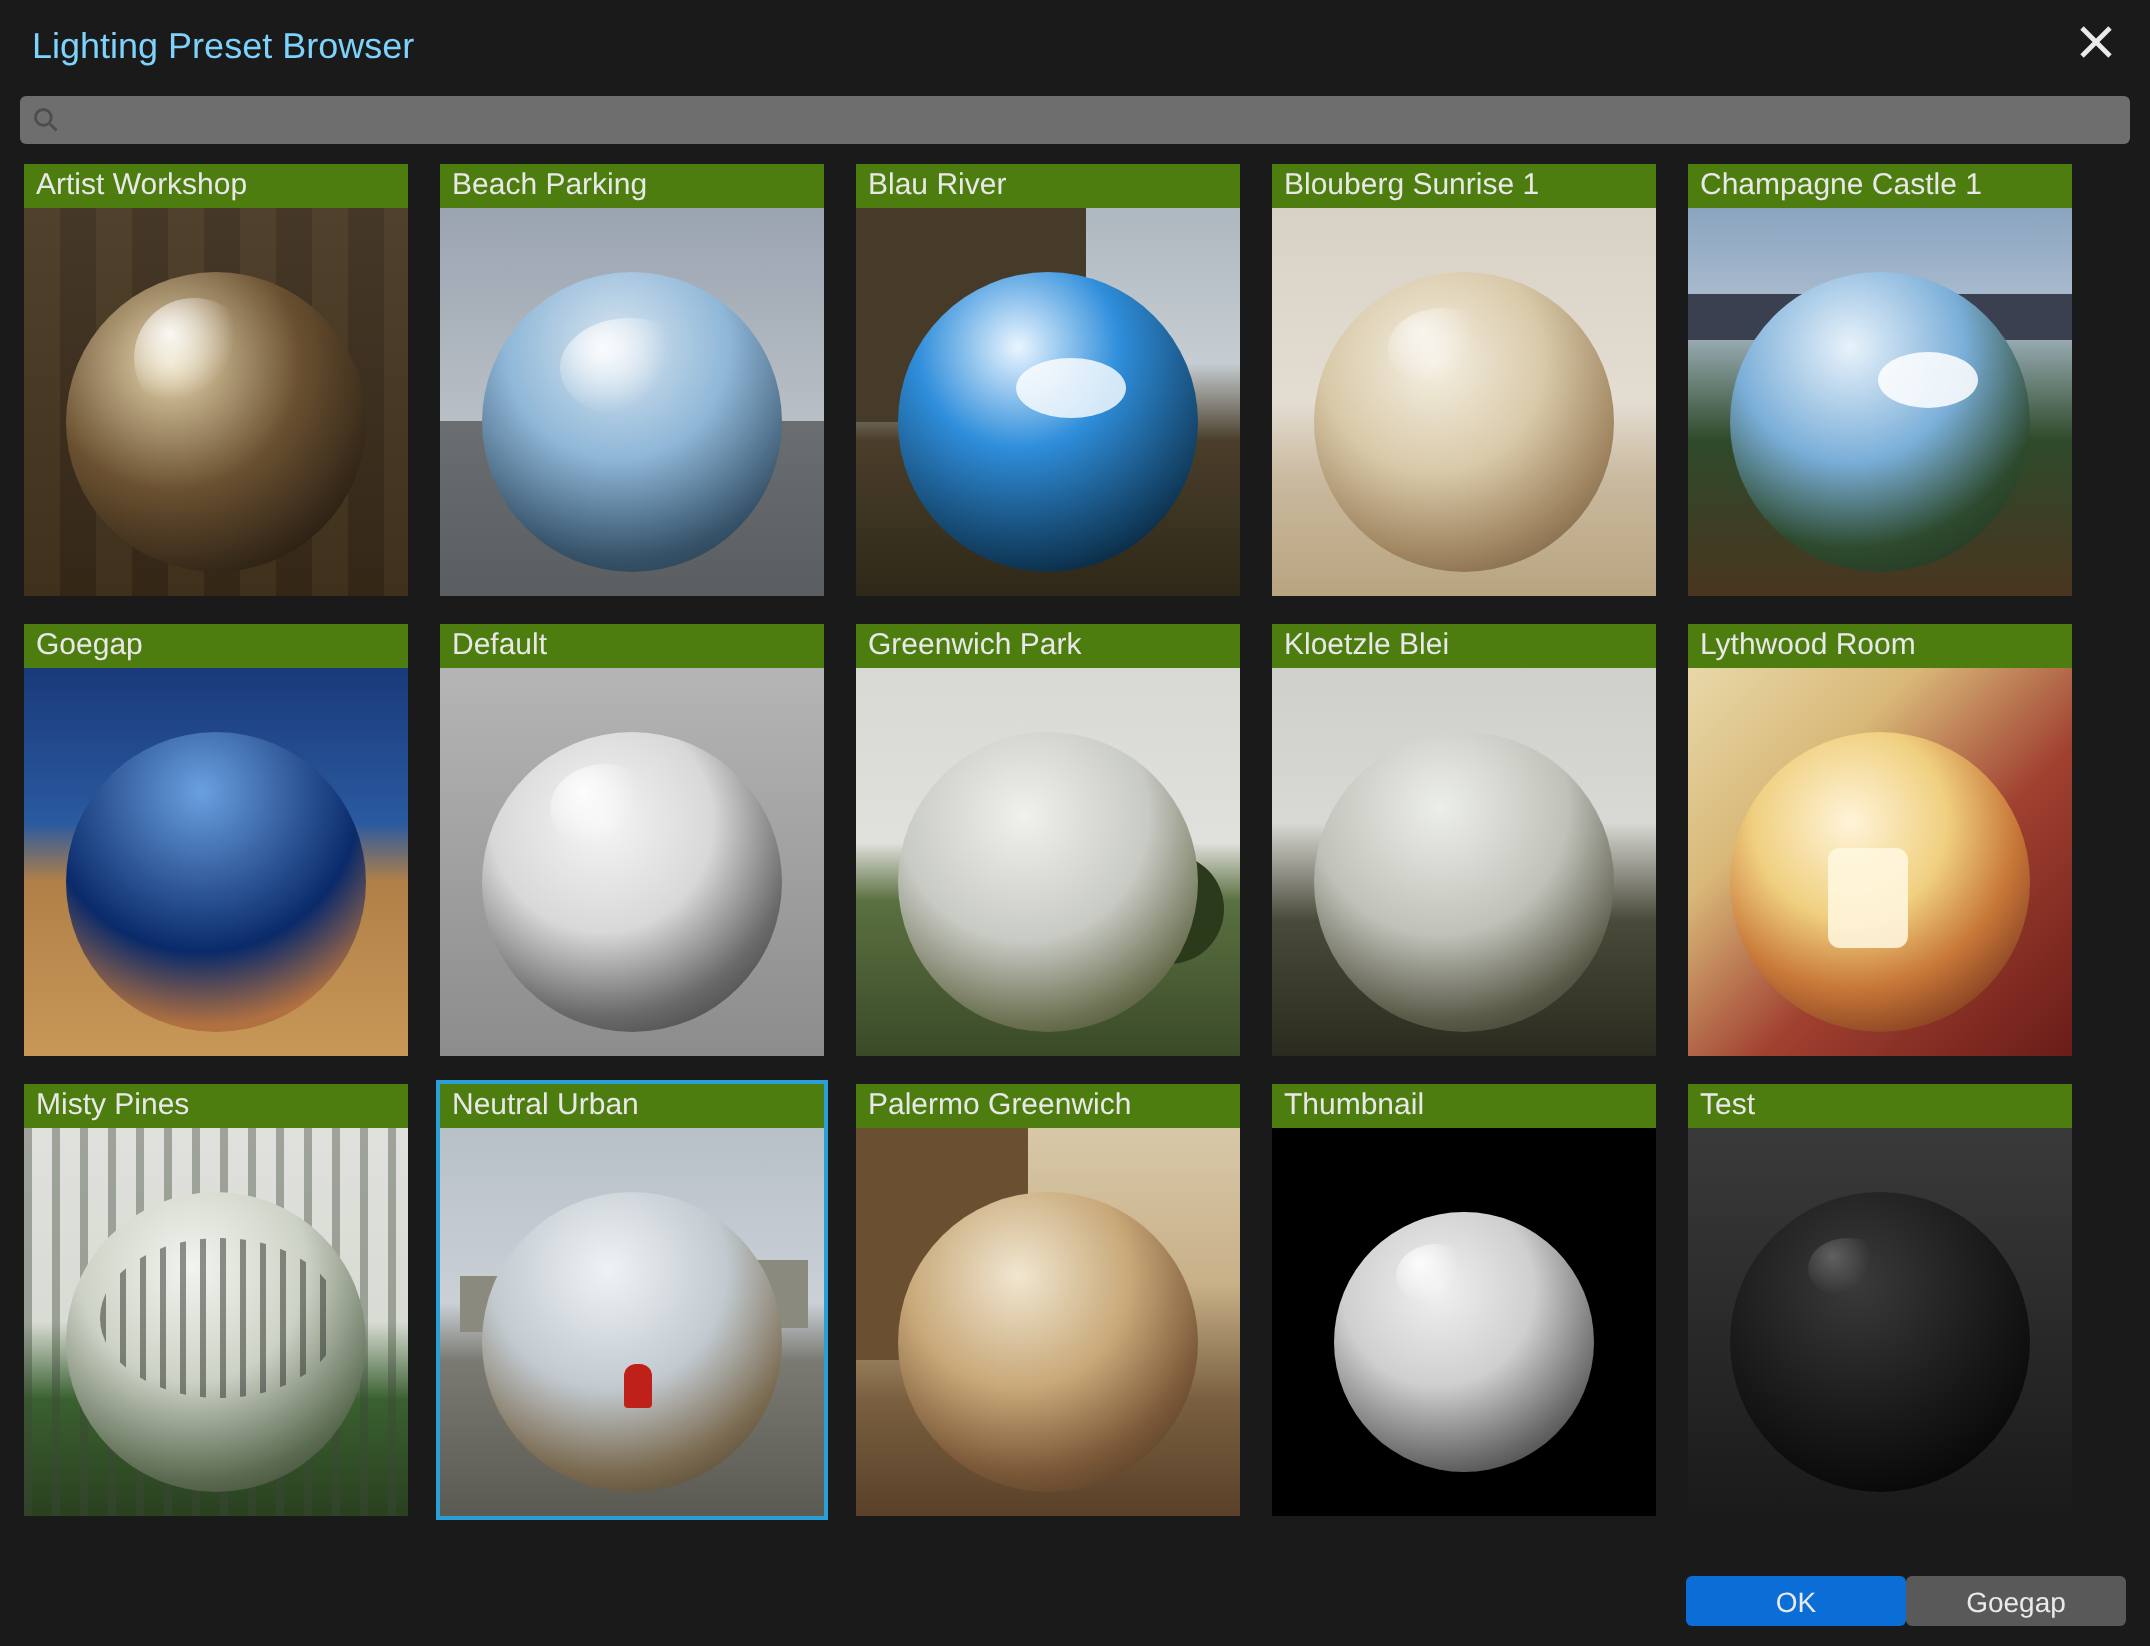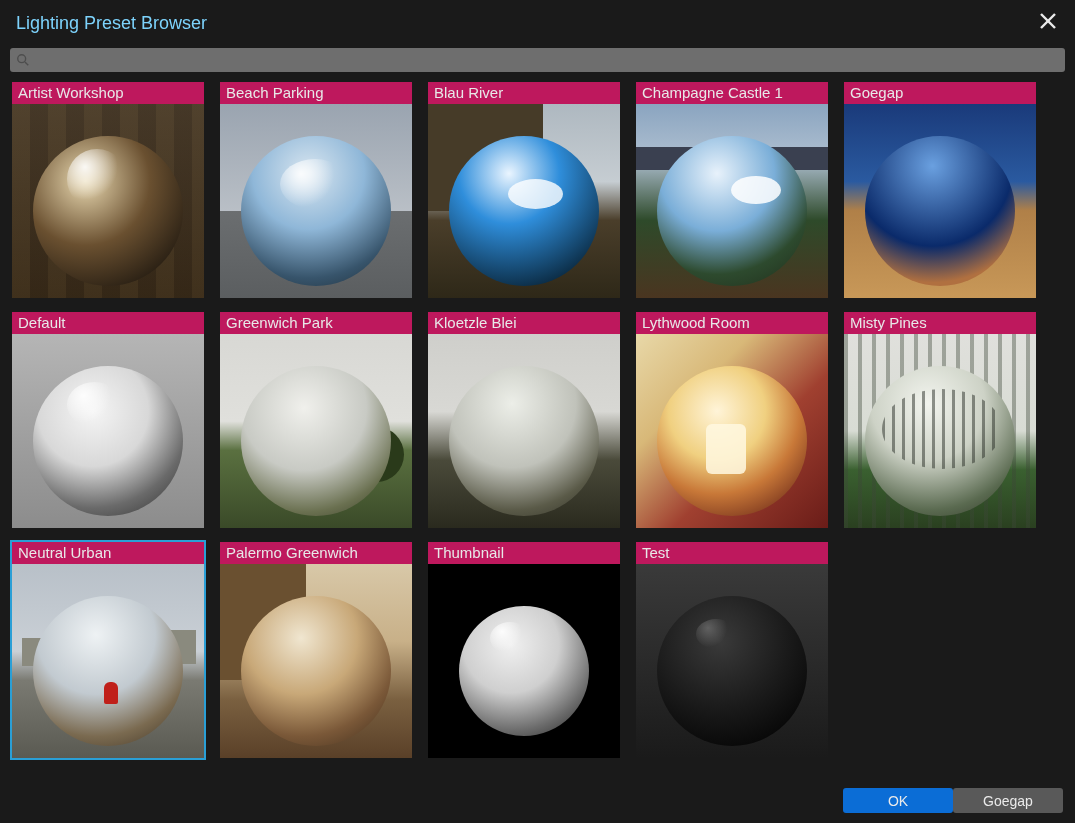--- a/index.html
+++ b/index.html
@@ -72,21 +72,21 @@
   .card {
     display: flex;
     flex-direction: column;
     cursor: pointer;
     border: 2px solid transparent;
   }
   .card.selected {
     border: 2px solid #2a9fd6;
   }
   .card-label {
-    background: #be185d;
+    background: #4d7c0f;
     color: #e8e8e8;
     font-size: 15px;
     padding: 2px 6px 3px 6px;
     white-space: nowrap;
     overflow: hidden;
     text-overflow: ellipsis;
   }
   .thumb {
     flex: 1;
     position: relative;
@@ -166,20 +166,27 @@
     </div>
     <div class="card">
       <div class="card-label">Blau River</div>
       <div class="thumb" style="background: linear-gradient(rgb(174, 184, 192) 0%, rgb(198, 205, 210) 40%, rgb(74, 62, 42) 60%, rgb(46, 40, 24) 100%);">
         <div style="position:absolute;left:0;top:0;width:60%;height:55%;background:#463b28;border-radius:0 0 50% 0"></div>
         <div class="sphere" style="width:150px;height:150px;background:radial-gradient(circle at 40% 25%,#eaf5ff,#2f8edb 35%,#0c2e48 80%);"></div>
         <div style="position:absolute;width:55px;height:30px;left:80px;top:75px;background:#fff;border-radius:50%;opacity:.8"></div>
       </div>
     </div>
     <div class="card">
+      <div class="card-label">Blouberg Sunrise 1</div>
+      <div class="thumb" style="background: linear-gradient(rgb(216, 210, 198) 0%, rgb(227, 221, 210) 50%, rgb(201, 185, 158) 70%, rgb(184, 164, 127) 100%);">
+        <div class="sphere" style="width:150px;height:150px;background:radial-gradient(circle at 40% 30%,#f5efe2,#d8c9a8 40%,#a08560 70%,#5a4530);"></div>
+        <div class="highlight" style="width:55px;height:40px;left:58px;top:50px;opacity:.7"></div>
+      </div>
+    </div>
+    <div class="card">
       <div class="card-label">Champagne Castle 1</div>
       <div class="thumb" style="background: linear-gradient(rgb(138, 164, 192) 0%, rgb(174, 191, 208) 28%, rgb(46, 74, 42) 60%, rgb(74, 53, 32) 100%);">
         <div style="position:absolute;left:0;right:0;top:22%;height:12%;background:#3a4050"></div>
         <div class="sphere" style="width:150px;height:150px;background:radial-gradient(circle at 40% 25%,#e8f2fb,#7aaed8 40%,#2d4a2e 70%,#1e2a18);"></div>
         <div style="position:absolute;width:50px;height:28px;left:95px;top:72px;background:rgba(255,255,255,.85);border-radius:50%"></div>
       </div>
     </div>
     <div class="card">
       <div class="card-label">Goegap</div>
       <div class="thumb" style="background: linear-gradient(rgb(26, 58, 122) 0%, rgb(42, 90, 160) 40%, rgb(176, 128, 72) 55%, rgb(200, 152, 88) 100%);">

